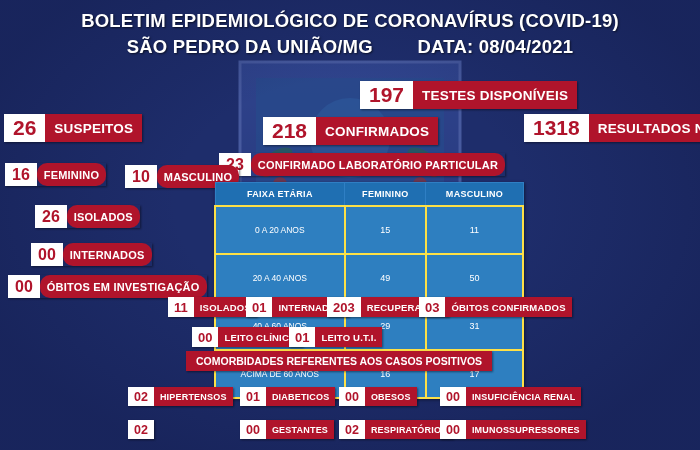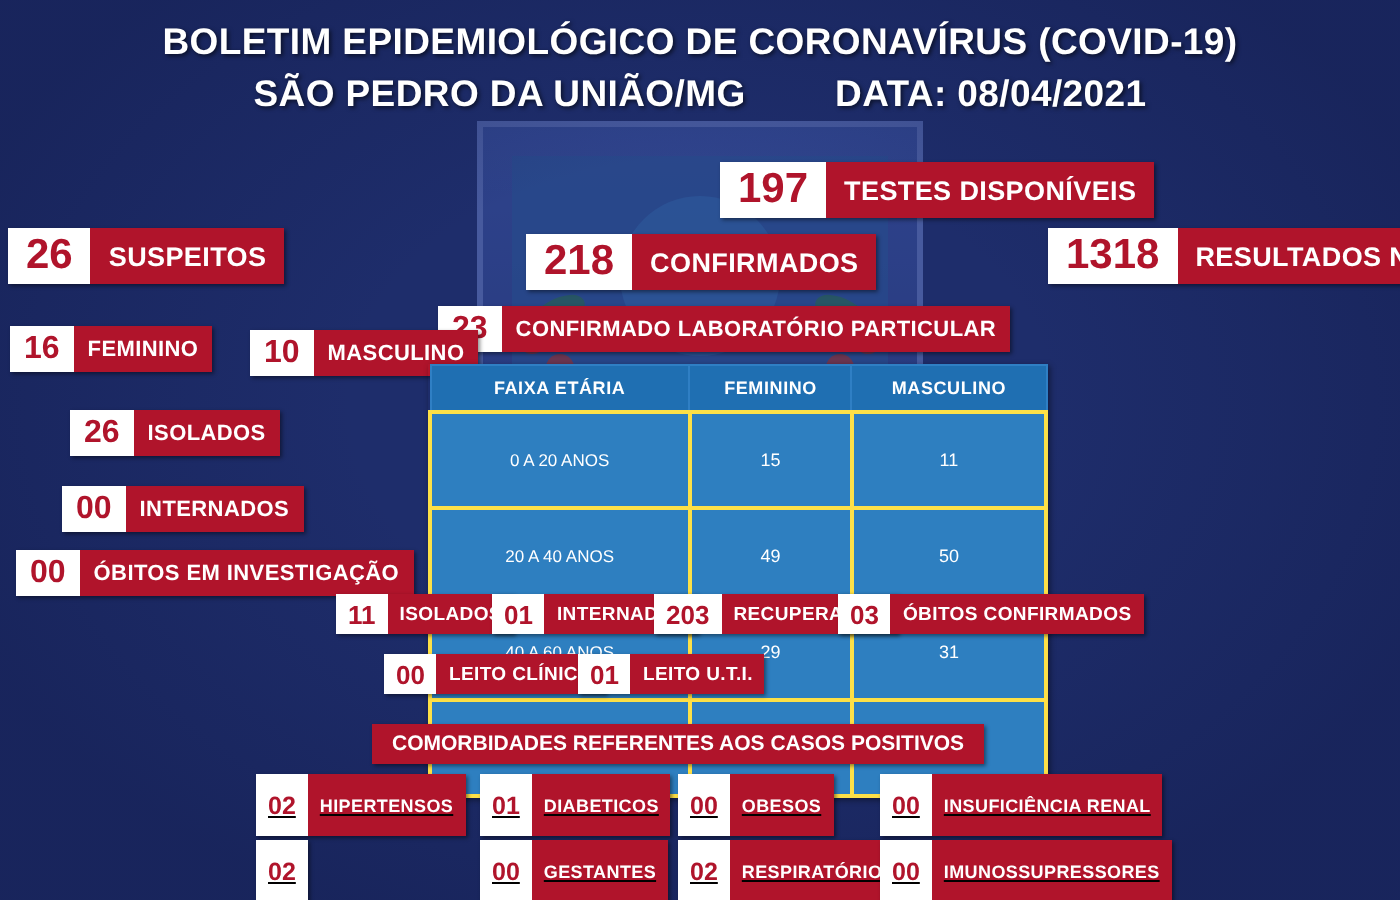--- a/index.html
+++ b/index.html
@@ -33,25 +33,25 @@
   .num{background:#fff;color:#b0142b;font-weight:bold;display:flex;align-items:center;
        justify-content:center;}
   .lab{background:#b0142b;color:#fff;font-weight:bold;display:flex;align-items:center;
        justify-content:center;letter-spacing:.2px;}
   
   .big .num{font-size:21px;padding:0 9px;}
   .big .lab{font-size:13.5px;padding:0 9px;}
   .big{height:28px;}
   .med{height:23px;}
   .med .num{font-size:16px;padding:0 7px;}
-  .med .lab{font-size:11px;padding:4px 7px;}
+  .med .lab{font-size:11px;padding:4px 7px;border-radius:10px;}
   .sm{height:20px;}
   .sm .num{font-size:13px;padding:0 6px;}
   .sm .lab{font-size:9.5px;padding:0 6px;}
-  .xs{height:31px;text-decoration:underline;}
+  .xs{height:19px;}
   .xs .num{font-size:12.5px;padding:0 6px;}
   .xs .lab{font-size:9px;padding:0 6px;}
   
   .banner{position:absolute;background:#b0142b;color:#fff;font-weight:bold;
           font-size:10.5px;height:20px;display:flex;align-items:center;justify-content:center;
           padding:0 10px;box-shadow:1px 1px 2px rgba(0,0,0,.45);white-space:nowrap;}
   
   .tbl{position:absolute;left:214px;top:182px;width:310px;
        border-collapse:collapse;font-size:9px;color:#fff;
        box-shadow:1px 1px 3px rgba(0,0,0,.45);}
@@ -198,21 +198,21 @@
 
   <div class="pill sm" style="left:192px;top:327px;">
     <span class="num">00</span>
     <span class="lab">LEITO CLÍNICO</span>
   </div>
   <div class="pill sm" style="left:289px;top:327px;">
     <span class="num">01</span>
     <span class="lab">LEITO U.T.I.</span>
   </div>
 
-  <div class="banner" style="left:186px;top:362px;">COMORBIDADES REFERENTES AOS CASOS POSITIVOS</div>
+  <div class="banner" style="left:186px;top:351px;">COMORBIDADES REFERENTES AOS CASOS POSITIVOS</div>
 
   <div class="pill xs" style="left:128px;top:387px;">
     <span class="num">02</span>
     <span class="lab">HIPERTENSOS</span>
   </div>
   <div class="pill xs" style="left:240px;top:387px;">
     <span class="num">01</span>
     <span class="lab">DIABETICOS</span>
   </div>
   <div class="pill xs" style="left:339px;top:387px;">

